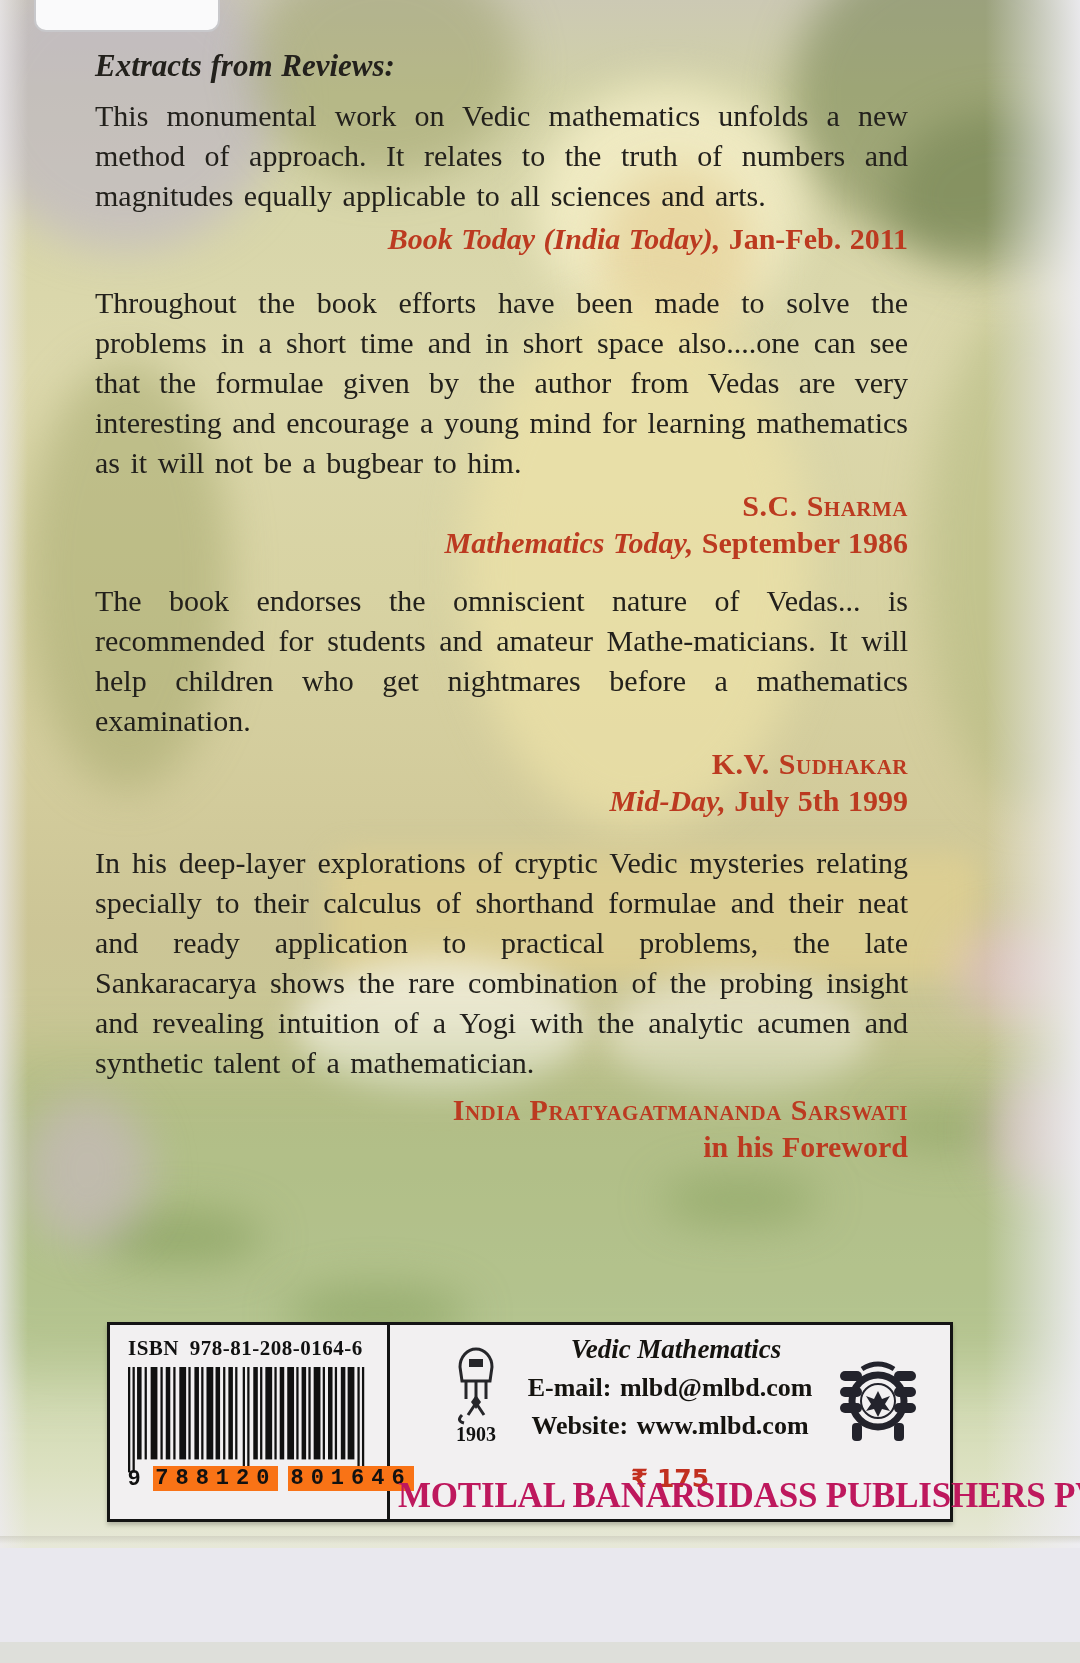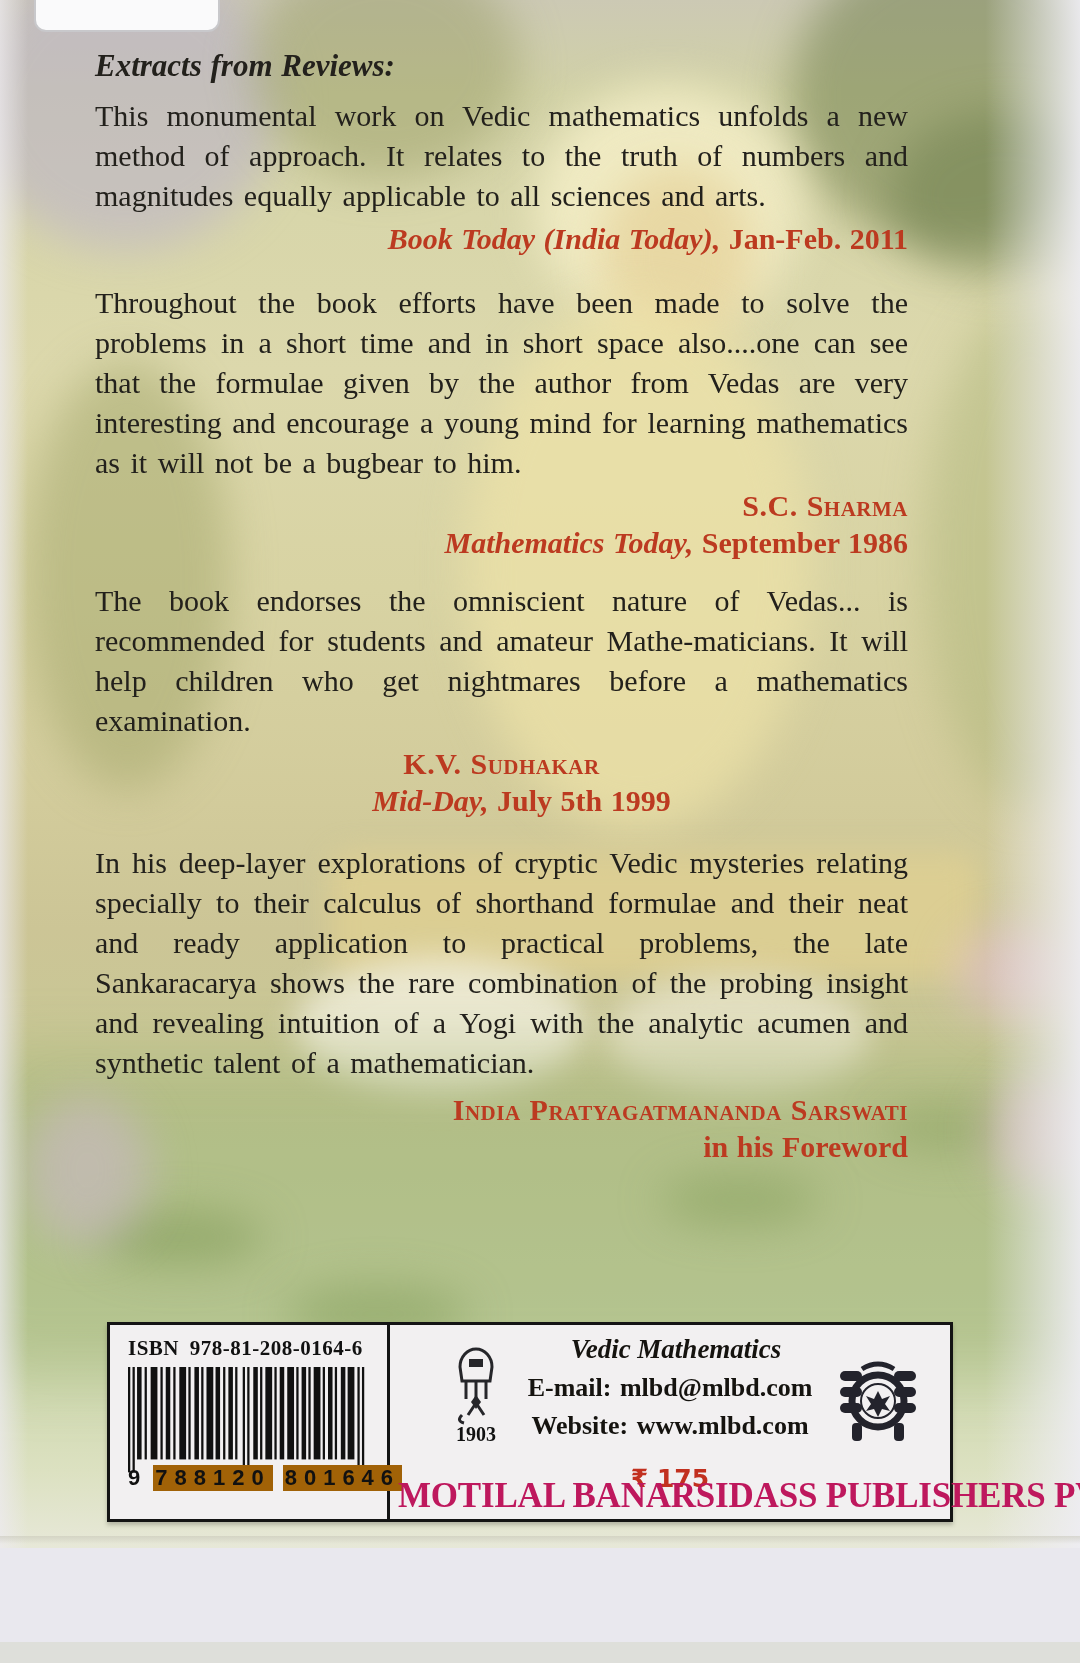--- a/index.html
+++ b/index.html
@@ -52,35 +52,35 @@
   .content{position:absolute;left:95px;top:46px;width:813px;z-index:5;
     color:#23211c;font-size:30px;line-height:40px;word-spacing:3px;}
   .heading{font-size:31px;line-height:40px;font-style:italic;font-weight:700;
     margin:0 0 10px 0;word-spacing:1px;}
   p.body{margin:0;text-align:justify;}
   .attr{text-align:right;font-weight:700;color:#bc3a20;line-height:37px;word-spacing:1px;}
   .attr .src{font-style:italic;margin-left:40px;}
   .reviewer{font-variant:small-caps;letter-spacing:.5px;}
   .attr1{margin:4px 0 26px 0;}
   .attr2{margin:4px 0 20px 0;}
-  .attr3{margin:4px 0 24px 0;text-align:center;}
+  .attr3{margin:4px 0 24px 0;}
   .attr4{margin:8px 0 0 0;}
   
   .info-box{position:absolute;left:107px;top:1322px;width:846px;height:200px;z-index:6;
     background:#f2f0f1;border:3px solid #141414;box-sizing:border-box;display:flex;
     box-shadow:0 3px 4px rgba(40,40,30,.25);}
   .isbn-panel{width:280px;border-right:3px solid #141414;box-sizing:border-box;
     padding:10px 14px 0 18px;}
   .isbn-label{font-weight:700;font-size:21px;line-height:26px;color:#111;
     letter-spacing:.5px;word-spacing:5px;}
   .barcode{display:block;width:240px;height:122px;margin-top:6px;}
   .bc-digits{display:flex;align-items:center;margin-top:-24px;position:relative;
     font-family:"Liberation Sans","DejaVu Sans",sans-serif;font-weight:700;
     font-size:22px;letter-spacing:7px;color:#111;}
-  .bc-digits .g{background:#a16207;padding:0 2px;}
+  .bc-digits .g{background:#f97316;padding:0 2px;font-family:Liberation Mono, monospace;}
   .bc-digits .d1{margin-right:6px;}
   .bc-digits .d2{margin-right:10px;}
   .pub-panel{flex:1;position:relative;text-align:center;padding-top:8px;color:#15130f;}
   .pub-title{font-weight:700;font-style:italic;font-size:27px;line-height:32px;padding-left:12px;}
   .pub-email,.pub-web{font-weight:700;font-size:26px;line-height:30px;margin-top:8px;word-spacing:2px;}
   .pub-price{font-weight:700;font-size:25px;line-height:28px;margin-top:24px;color:#c2301f;
     font-family:"DejaVu Sans","Liberation Serif",serif;}
   .pub-line{position:absolute;left:8px;right:4px;bottom:8px;font-weight:700;font-size:35px;
     line-height:30px;color:#be185d;letter-spacing:-.2px;white-space:nowrap;}
   .logo{position:absolute;left:50px;top:12px;width:72px;text-align:center;}

